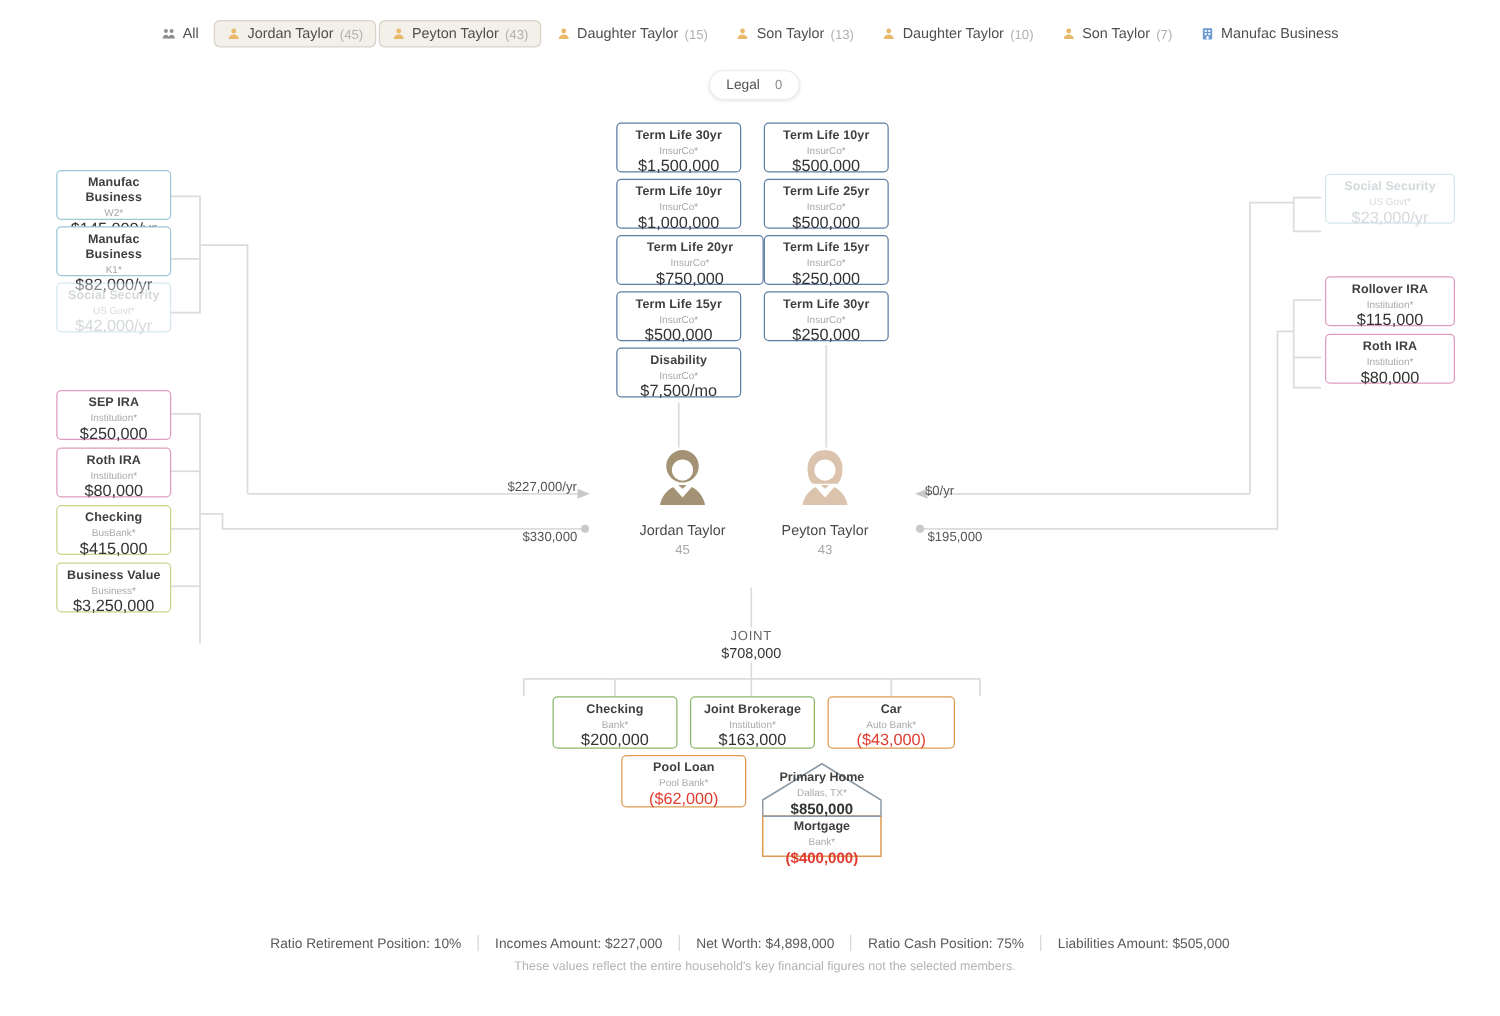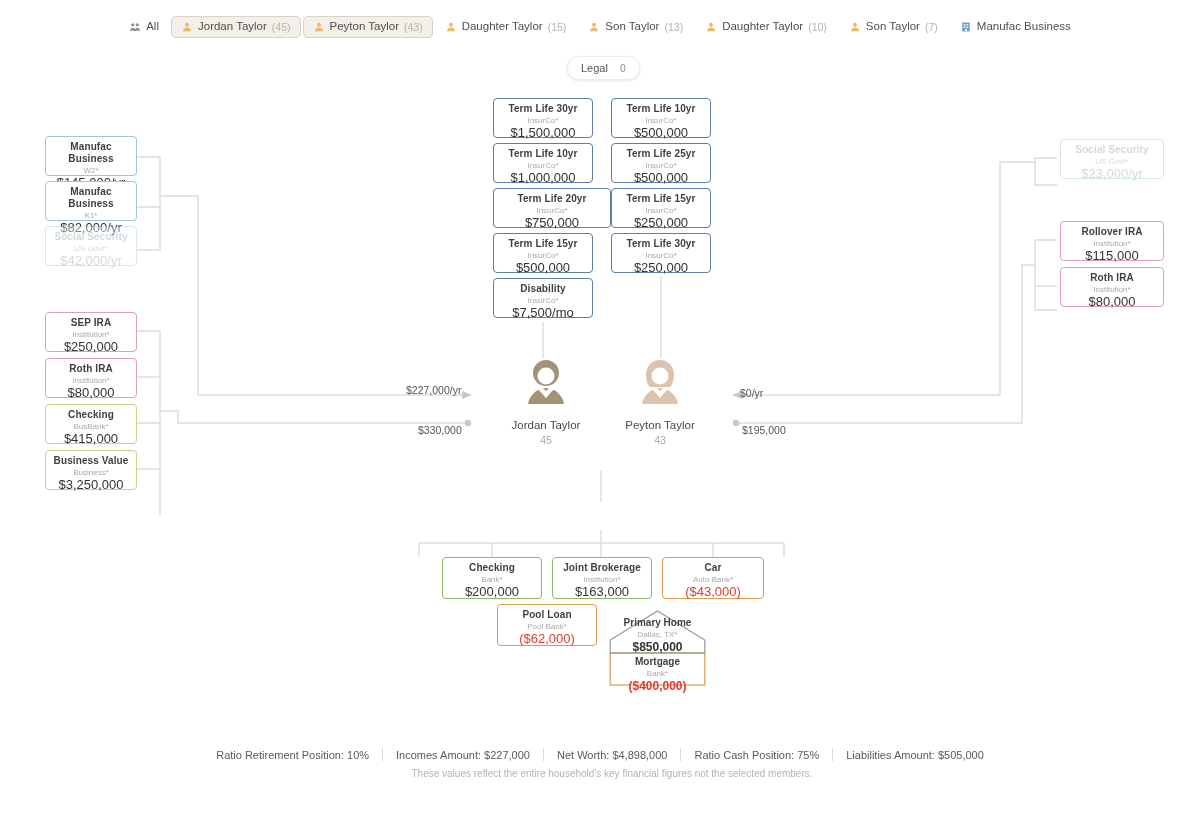--- a/index.html
+++ b/index.html
@@ -7,21 +7,21 @@
     width:1200px;height:813px;background:#ffffff;
     font-family:"Liberation Sans", sans-serif;
     color:#4a4a4a;position:relative;overflow:hidden;
   }
   #stage{position:absolute;left:0;top:0;width:1200px;height:813px;}
   svg.wires{position:absolute;left:0;top:0;width:1200px;height:813px;pointer-events:none;}
 
   
   .memberbar{position:absolute;left:0;top:13px;width:1200px;height:28px;
     display:flex;justify-content:center;align-items:center;gap:2px;}
-  .mbtn{display:flex;align-items:center;gap:5px;padding:4px 9px;border-radius:5px;
+  .mbtn{display:flex;align-items:flex-end;gap:5px;padding:4px 9px;border-radius:5px;
     border:1px solid transparent;background:transparent;font-size:11.5px;color:#4f4f4f;
     white-space:nowrap;cursor:pointer;line-height:1;}
   .mbtn.sel{background:#f3efe9;border-color:#d9d2c6;}
   .mbtn .cnt{color:#b2b2b2;font-size:10.5px;}
   .ico{width:12px;height:12px;display:inline-block;flex:0 0 12px;}
   .ico svg{display:block;width:12px;height:12px;}
 
   
   .legalpill{position:absolute;left:567px;top:56px;display:flex;align-items:flex-end;gap:12px;
     padding:5px 13px;border-radius:14px;background:#fff;border:1px solid #ececec;
@@ -363,20 +363,24 @@
     </div>
     <div class="nm">Peyton Taylor</div>
     <div class="ag">43</div>
   </div>
 
   <div class="flab" style="left:406px;top:384px;">$227,000/yr</div>
   <div class="flab" style="left:418px;top:424px;">$330,000</div>
   <div class="flab" style="left:740px;top:387px;">$0/yr</div>
   <div class="flab" style="left:742px;top:424px;">$195,000</div>
 
+  <div class="joint">
+    <div class="jt">JOINT</div>
+    <div class="jv">$708,000</div>
+  </div>
 
   <div class="house">
     <svg viewBox="0 0 97 82" width="97" height="82" style="position:absolute;left:0;top:0;">
       <path d="M1.2 36 L48.5 7 L95.8 36 L95.8 49 L1.2 49 Z" fill="#fff" stroke="#8d9aa6" stroke-width="1.2"></path>
       <rect x="1.2" y="49" width="94.6" height="32" fill="#fff" stroke="#dd9a52" stroke-width="1.2"></rect>
       <line x1="1.2" y1="49" x2="95.8" y2="49" stroke="#8d9aa6" stroke-width="1.2"></line>
     </svg>
     <div class="htxt" style="top:13px;">
       <div class="t">Primary Home</div>
       <div class="s">Dallas, TX*</div>

